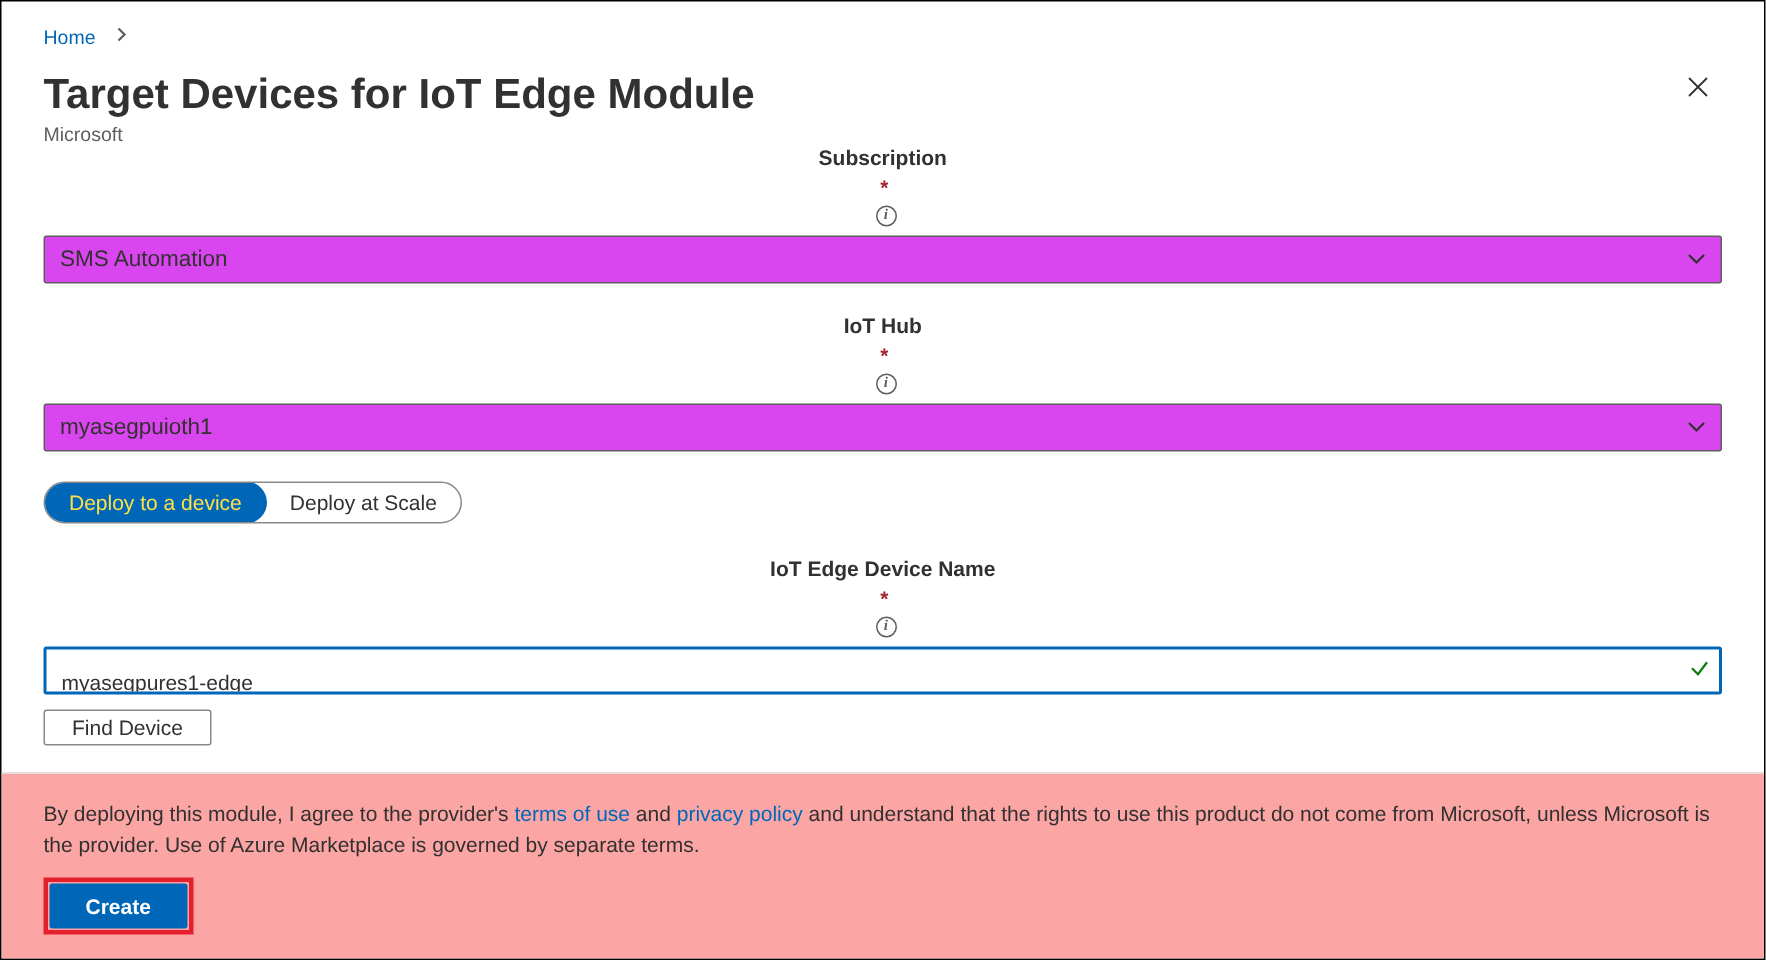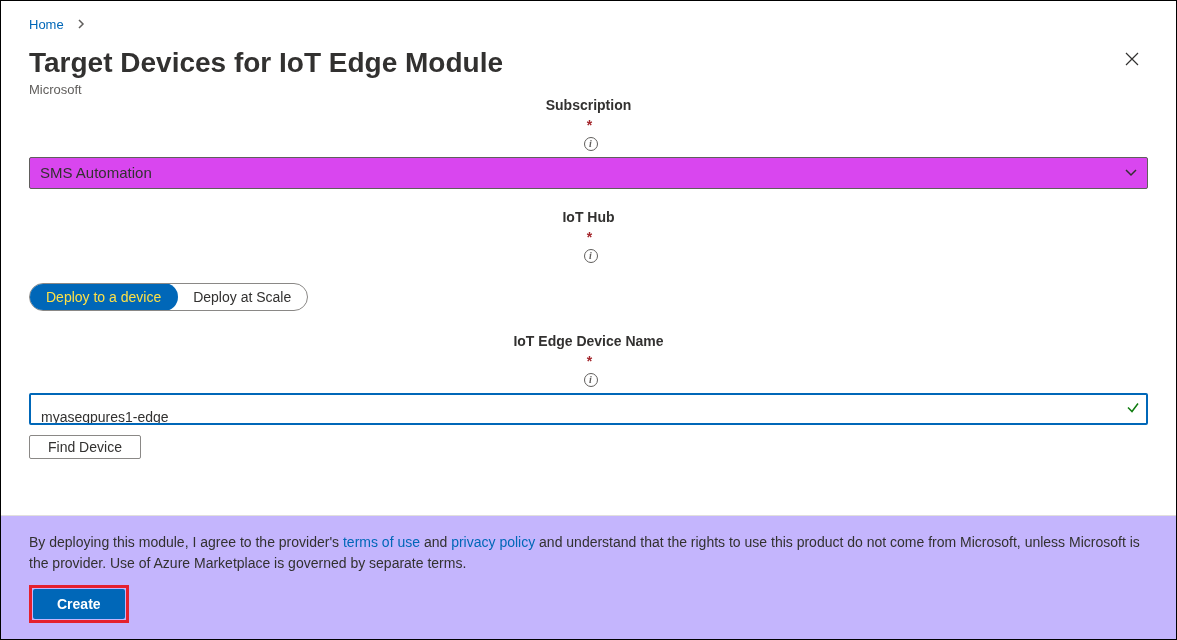--- a/index.html
+++ b/index.html
@@ -156,21 +156,21 @@
     border-radius: 2px;
     cursor: pointer;
     color: #323130;
   }
   .footer {
     position: absolute;
     bottom: 0;
     left: 0; right: 0;
     border-top: 1px solid #e1dfdd;
     padding: 16px 28px;
-    background: #c4b5fd;
+    background: #fca5a5;
   }
   .footer-text {
     font-size: 14px;
     color: #323130;
     line-height: 1.45;
     margin-bottom: 12px;
   }
   .footer-text a { color: #0067b8; text-decoration: none; }
   .create-wrap {
     display: inline-block;
@@ -231,20 +231,28 @@
     </div>
   </div>
 
   
   <div class="field-block">
     <div class="field-label">
       <span>IoT Hub</span>
       <span class="req">*</span>
       <span class="info-icon">i</span>
     </div>
+    <div class="select-box">
+      <span>myasegpuioth1</span>
+      <span class="chevron-down">
+        <svg width="12" height="8" viewBox="0 0 12 8">
+            <path d="M1 1 L6 6 L11 1" stroke="#323130" stroke-width="1.5" fill="none"></path>
+          </svg>
+      </span>
+    </div>
   </div>
 
   
   <div class="toggle-group">
     <button class="toggle-btn active">Deploy to a device</button>
     <button class="toggle-btn">Deploy at Scale</button>
   </div>
 
   
   <div class="field-block">

